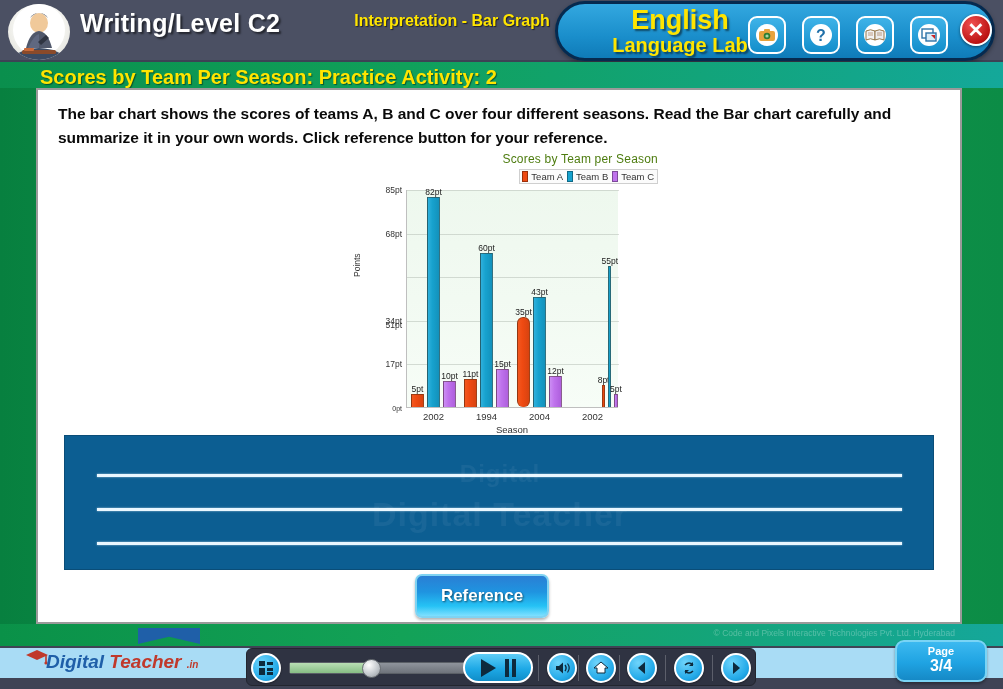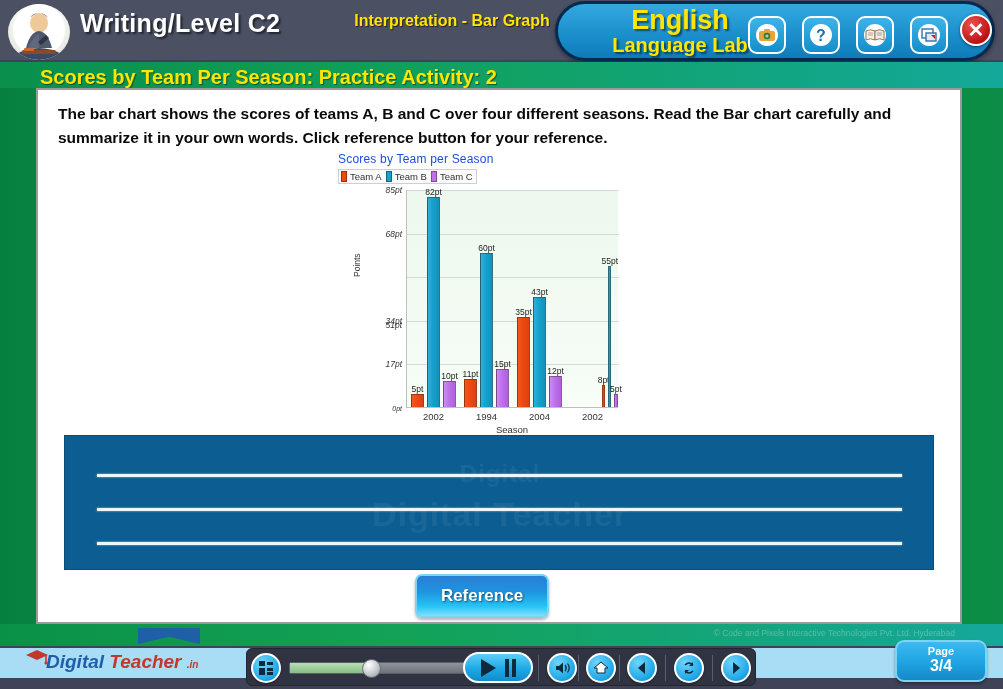--- a/index.html
+++ b/index.html
@@ -105,26 +105,26 @@
     position: absolute; left: 20px; top: 12px; width: 890px;
     font-size: 15.5px; font-weight: bold; color: #0a0a0a;
     line-height: 24px;
   }
 
   
   .chart-wrap {
     position: absolute; left: 300px; top: 62px; width: 320px; height: 290px;
   }
   .chart-title {
-    position: absolute; left: 0; top: 0; width: 320px; text-align: left;
-    font-size: 12px; color: #1d4ed8; letter-spacing: .2px;
+    position: absolute; left: 0; top: 0; width: 320px; text-align: right;
+    font-size: 12px; color: #4d7c0f; letter-spacing: .2px;
   }
   .chart-legend {
     position: absolute; left: 0; top: 17px; width: 320px;
-    display: flex; justify-content: flex-start; align-items: center; gap: 0;
+    display: flex; justify-content: flex-end; align-items: center; gap: 0;
   }
   .legend-box {
     display: flex; align-items: center;
     border: 1px solid #cfcfcf; background: #fbfbfb;
     padding: 1px 3px 1px 2px;
   }
   .legend-item { display: flex; align-items: center; margin-right: 4px; }
   .legend-item:last-child { margin-right: 0; }
   .legend-swatch {
     width: 6px; height: 11px; margin-right: 3px; border: 1px solid rgba(0,0,0,.35);
@@ -138,21 +138,20 @@
     border-bottom: 1px solid #bfbfbf;
   }
   .gridline {
     position: absolute; left: 0; width: 212px; height: 1px;
     background: rgba(170,180,170,.45);
   }
   .ytick {
     position: absolute; right: 100%; margin-right: 5px;
     font-size: 8.5px; color: #333; white-space: nowrap;
     transform: translateY(-50%);
-    font-style: italic;
   }
   .ytick.zero { font-size: 7px; }
   .ylabel {
     position: absolute; left: 14px; top: 125px;
     font-size: 8.5px; color: #333;
     transform: rotate(-90deg); transform-origin: left top;
     white-space: nowrap;
   }
   .xlabel {
     position: absolute; left: 68px; top: 272px; width: 212px; text-align: center;
@@ -453,21 +452,21 @@
             </div>
             <div class="bar b" style="height: 153.882px;">
               <div class="bar-val">60pt</div>
             </div>
             <div class="bar c" style="height: 38.4706px;">
               <div class="bar-val">15pt</div>
             </div>
           </div>
           <div class="xtick" style="left: 79.5px;">1994</div>
           <div class="group" style="left: 106px; width: 53px;">
-            <div class="bar a" style="height: 89.7647px;">
+            <div class="bar a" style="height: 89.7647px; border-radius: 6px;">
               <div class="bar-val">35pt</div>
             </div>
             <div class="bar b" style="height: 110.282px;">
               <div class="bar-val">43pt</div>
             </div>
             <div class="bar c" style="height: 30.7765px;">
               <div class="bar-val">12pt</div>
             </div>
           </div>
           <div class="xtick" style="left: 132.5px;">2004</div>

